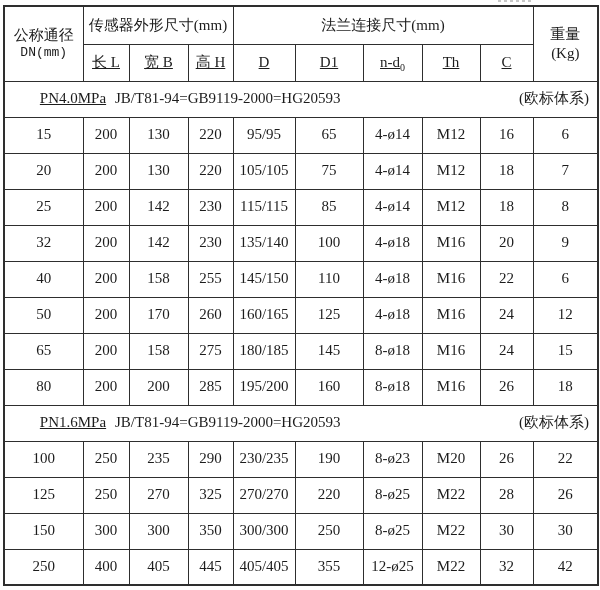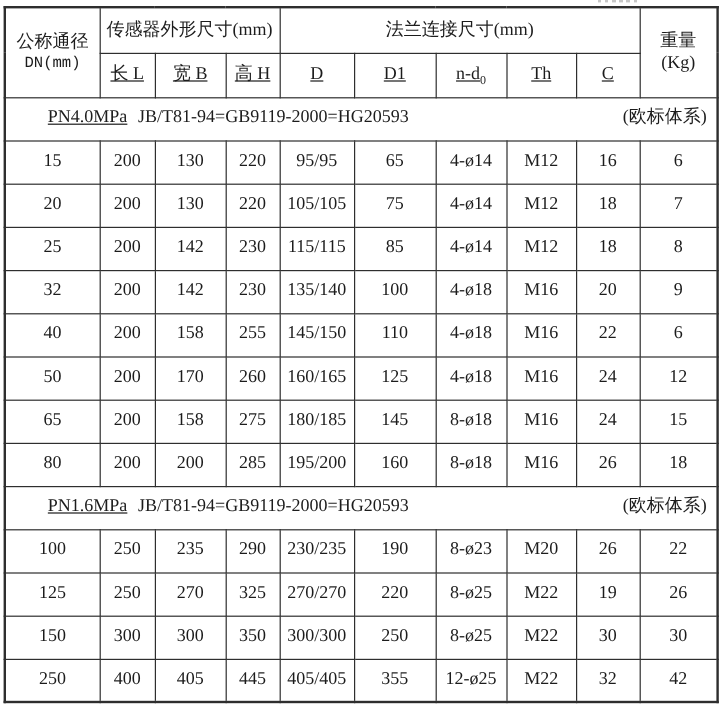--- a/index.html
+++ b/index.html
@@ -267,21 +267,21 @@
 
     <tr>
       <td>125</td>
       <td>250</td>
       <td>270</td>
       <td>325</td>
       <td>270/270</td>
       <td>220</td>
       <td>8-ø25</td>
       <td>M22</td>
-      <td>19</td>
+      <td>28</td>
       <td>26</td>
     </tr>
 
     <tr>
       <td>150</td>
       <td>300</td>
       <td>300</td>
       <td>350</td>
       <td>300/300</td>
       <td>250</td>

